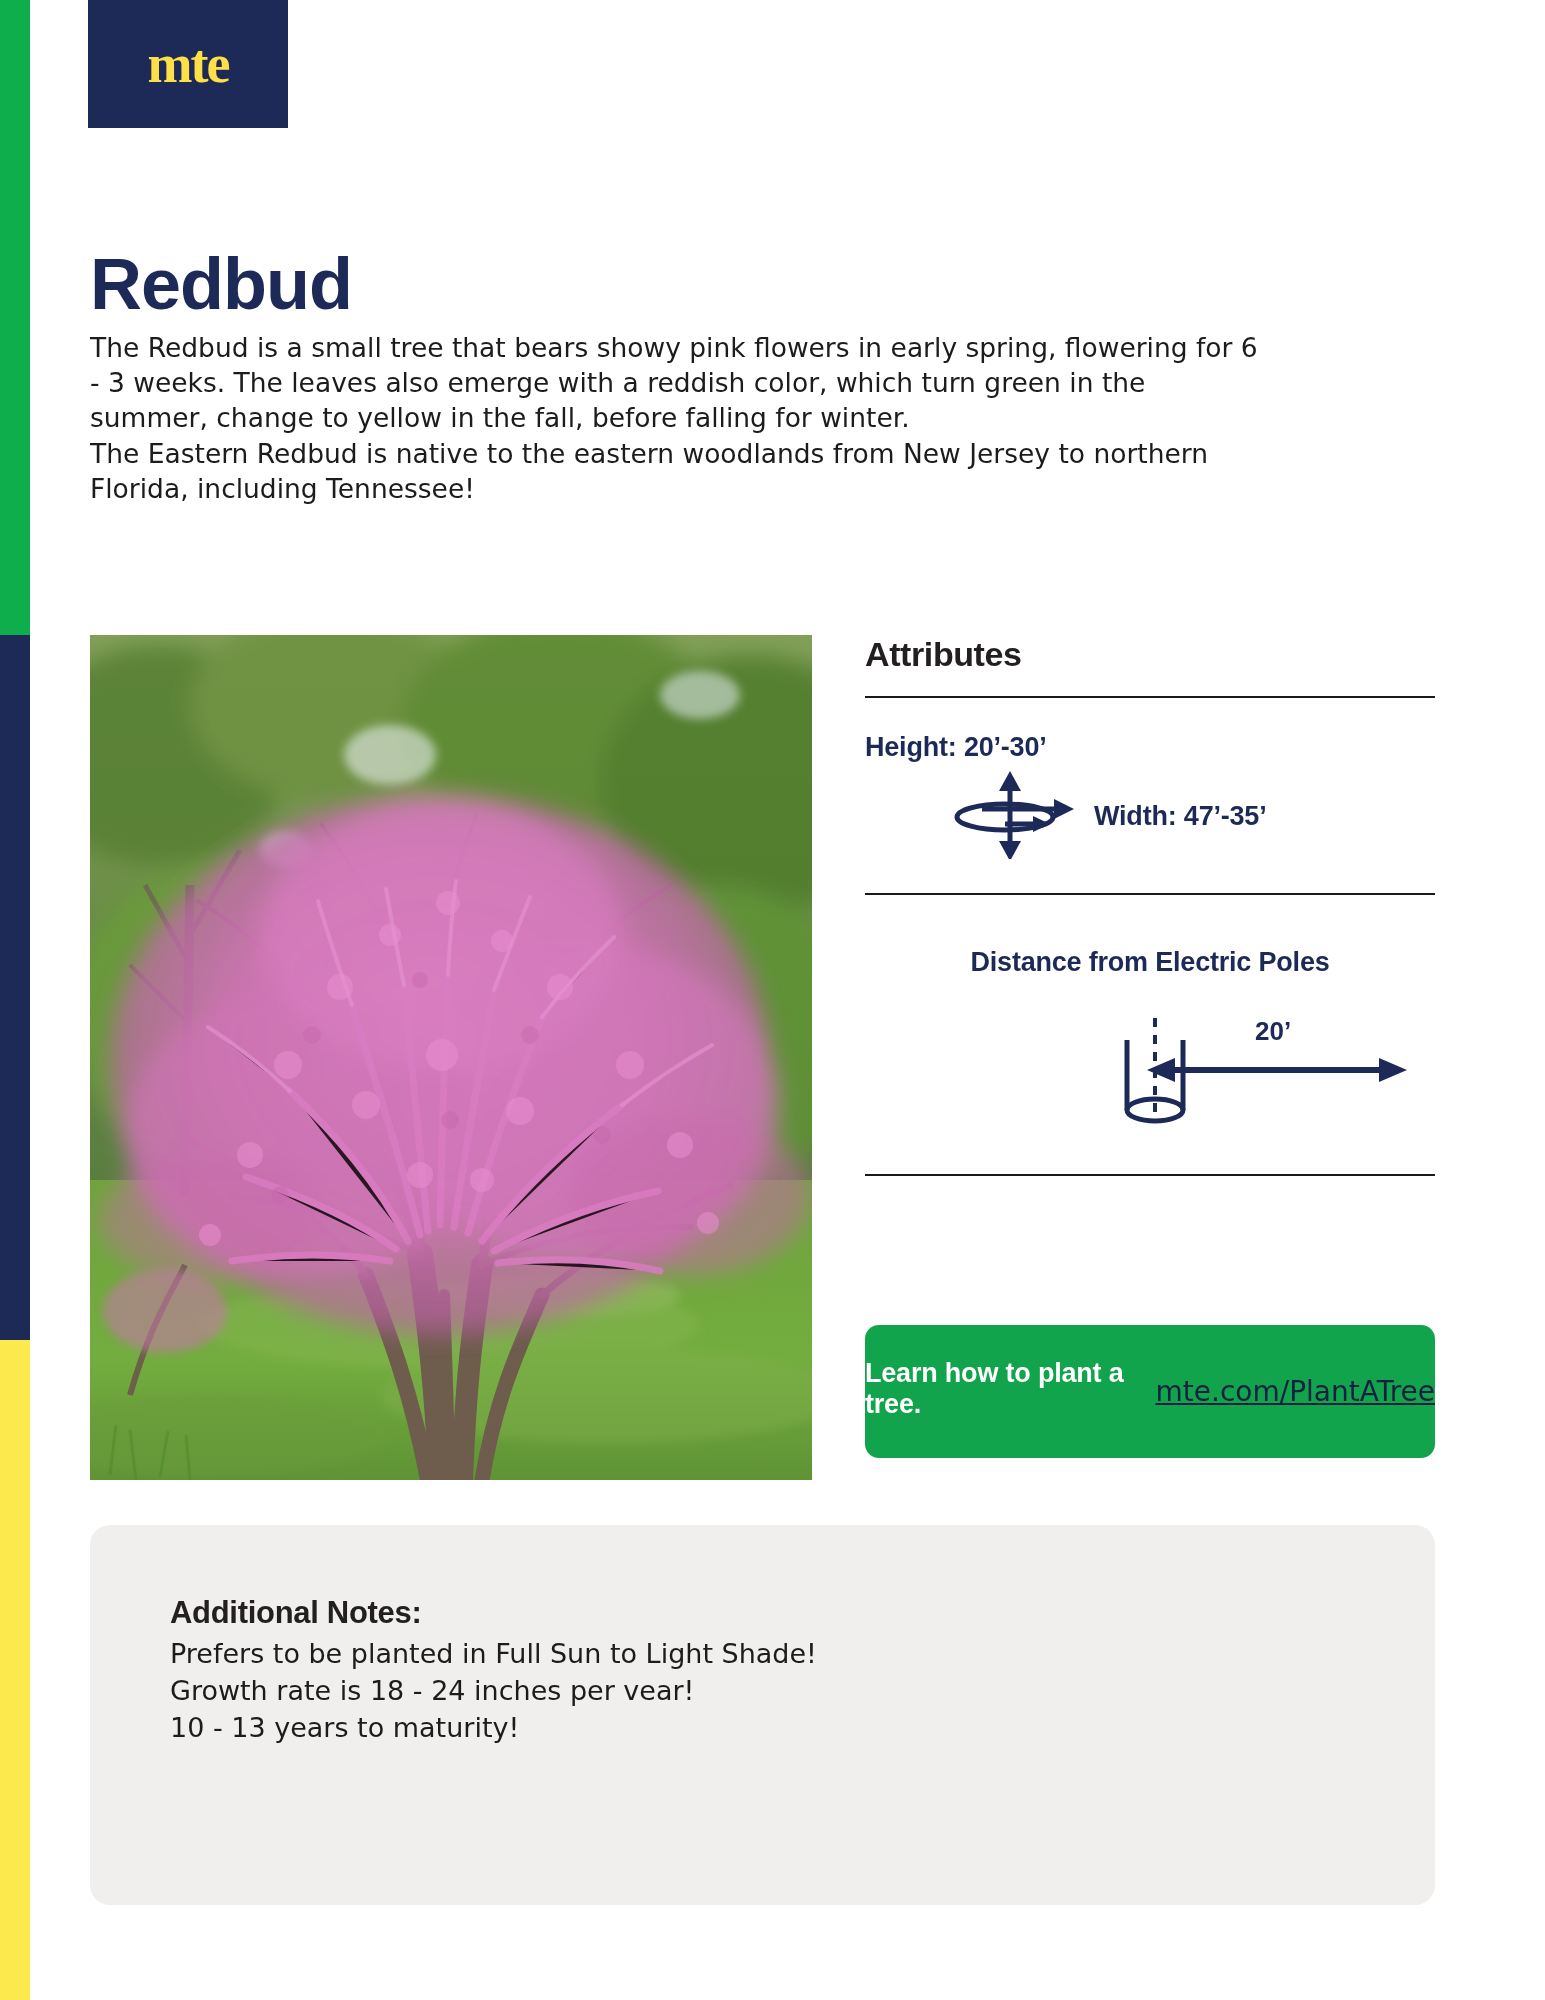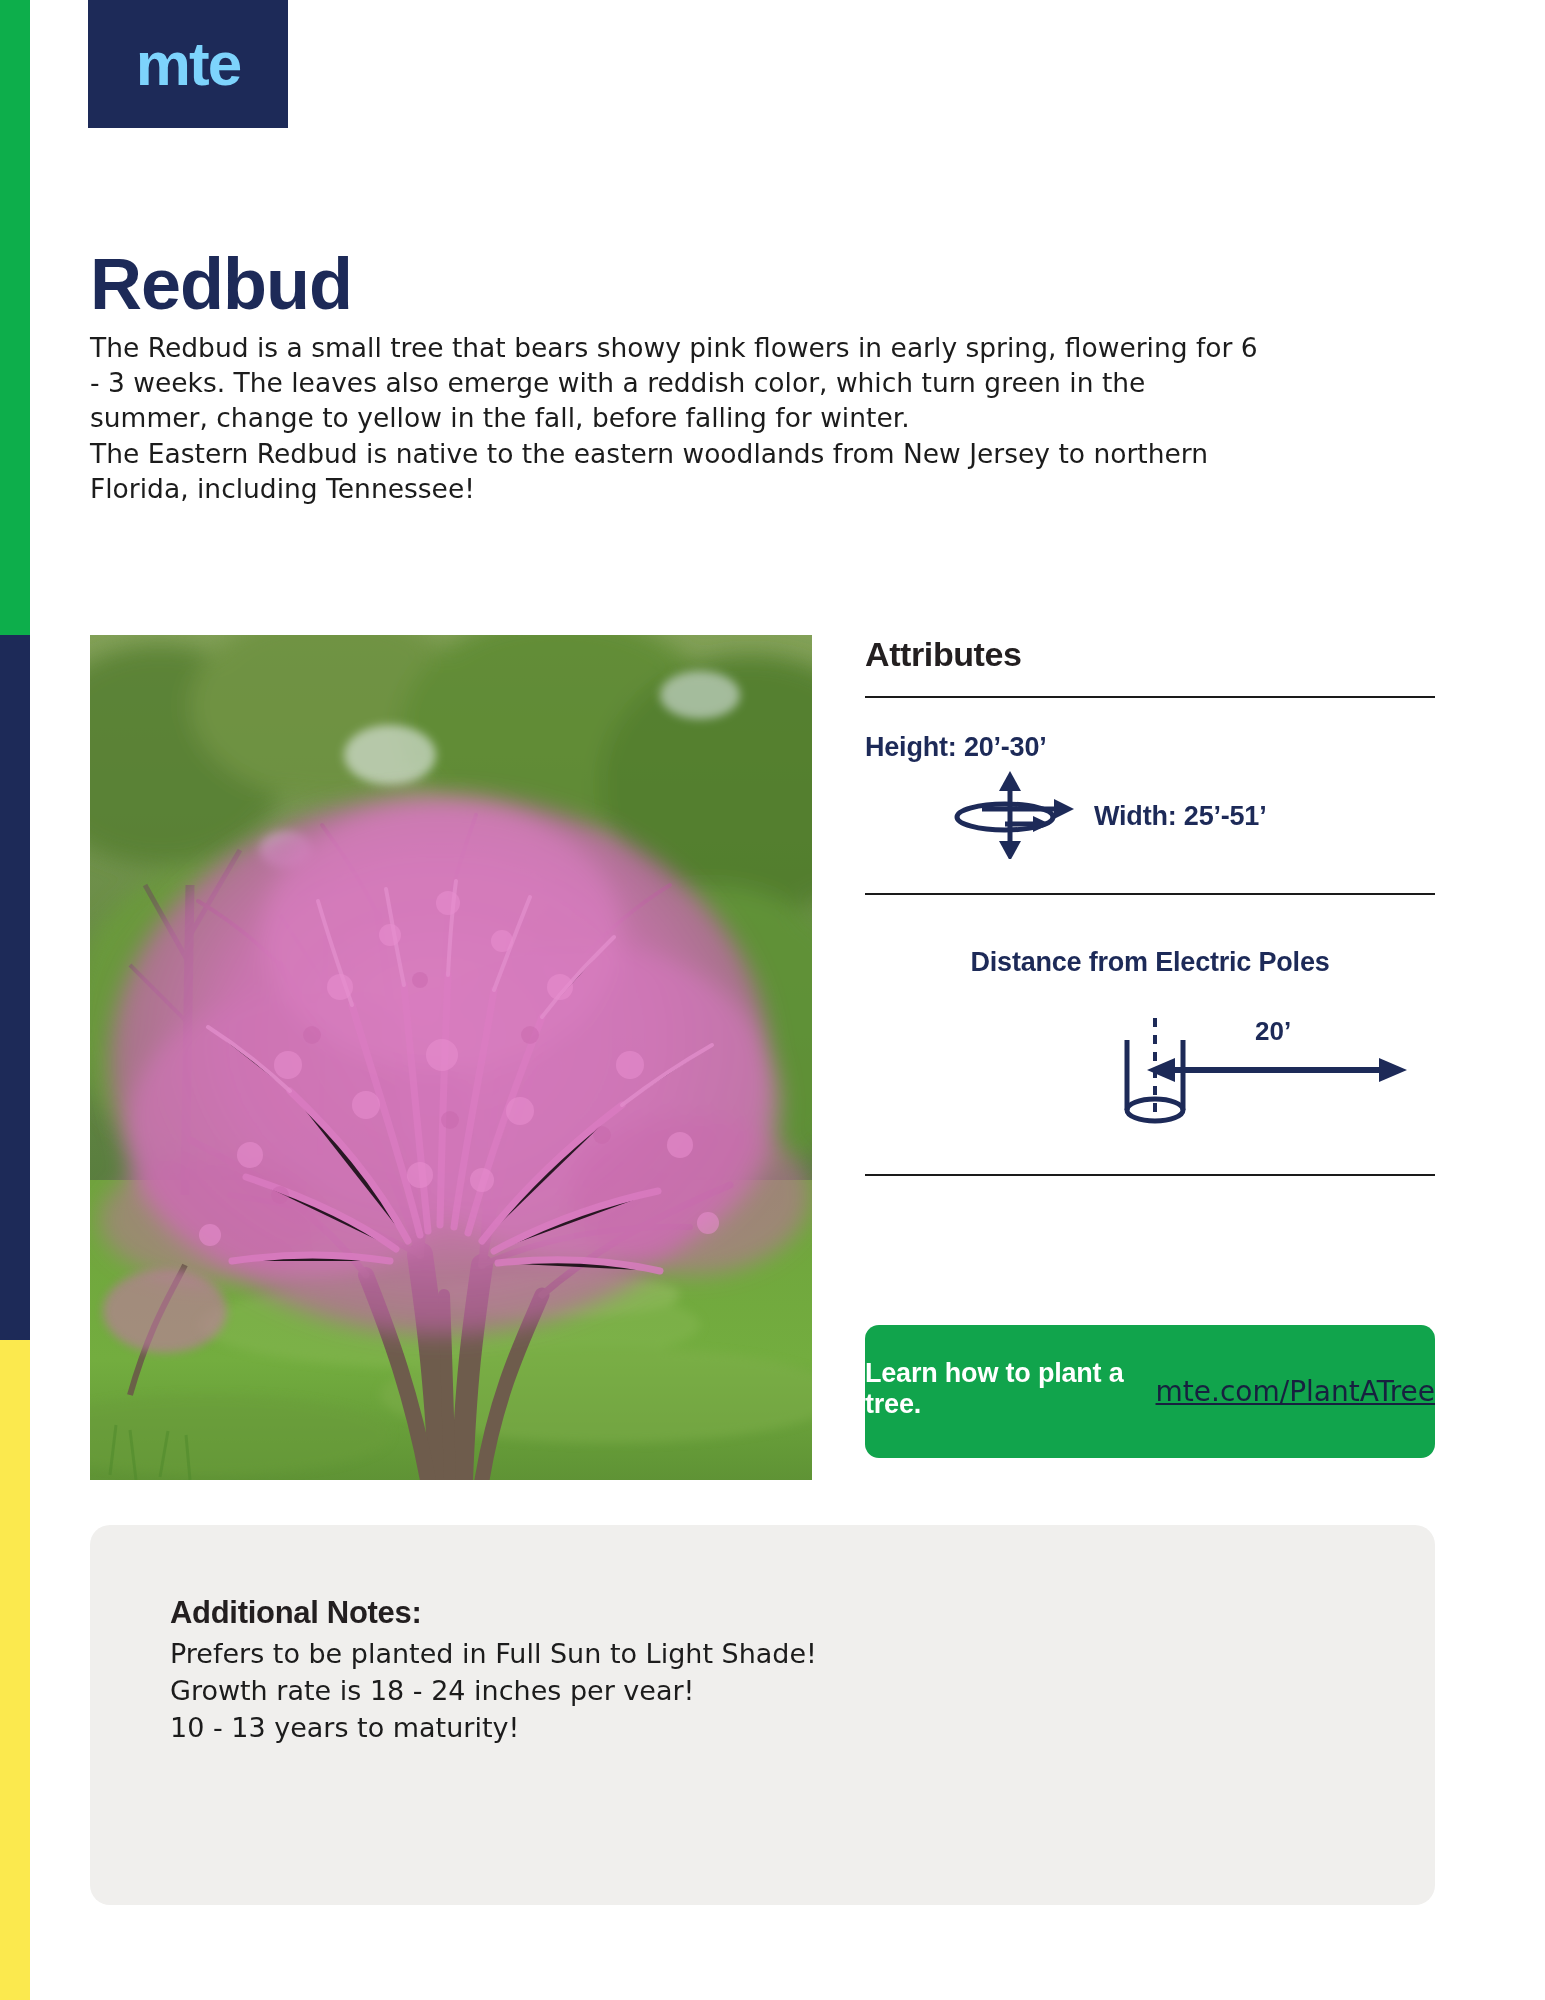--- a/index.html
+++ b/index.html
@@ -34,26 +34,26 @@
     left: 88px;
     top: 0;
     width: 200px;
     height: 128px;
     background: #1D2A58;
     display: flex;
     align-items: center;
     justify-content: center;
   }
   #logo-wordmark {
-    color: #7dd3fc;
-    font-size: 62px;
+    color: #fde047;
+    font-size: 54px;
     font-weight: 700;
     letter-spacing: -2px;
     line-height: 1;
-    font-family: Liberation Sans, sans-serif;
+    font-family: Liberation Serif, serif;
   }
 
   
   #page-title {
     position: absolute;
     left: 90px;
     top: 200px;
     font-size: 72px;
     font-weight: 800;
     color: #1D2A58;
@@ -417,21 +417,21 @@
           <polygon points="60,2 71,22 49,22" fill="#1D2A58"></polygon>
 
           <polygon points="60,92 71,72 49,72" fill="#1D2A58"></polygon>
 
           <polygon points="124,40 104,50 104,30" fill="#1D2A58"></polygon>
 
           <polygon points="100,55 83,63 83,47" fill="#1D2A58"></polygon>
           <line x1="55" y1="55" x2="88" y2="55" stroke="#1D2A58" stroke-width="5"></line>
         </svg>
       </span>
-      <span id="width-label">Width: 25’-51’</span>
+      <span id="width-label">Width: 47’-35’</span>
     </div>
   </div>
 
   <div class="rule"></div>
 
   <div id="pole-block">
     <div id="pole-heading">Distance from Electric Poles</div>
     <div id="pole-diagram-wrap">
       <svg width="330" height="120" viewBox="0 0 330 120" xmlns="http://www.w3.org/2000/svg">
 

